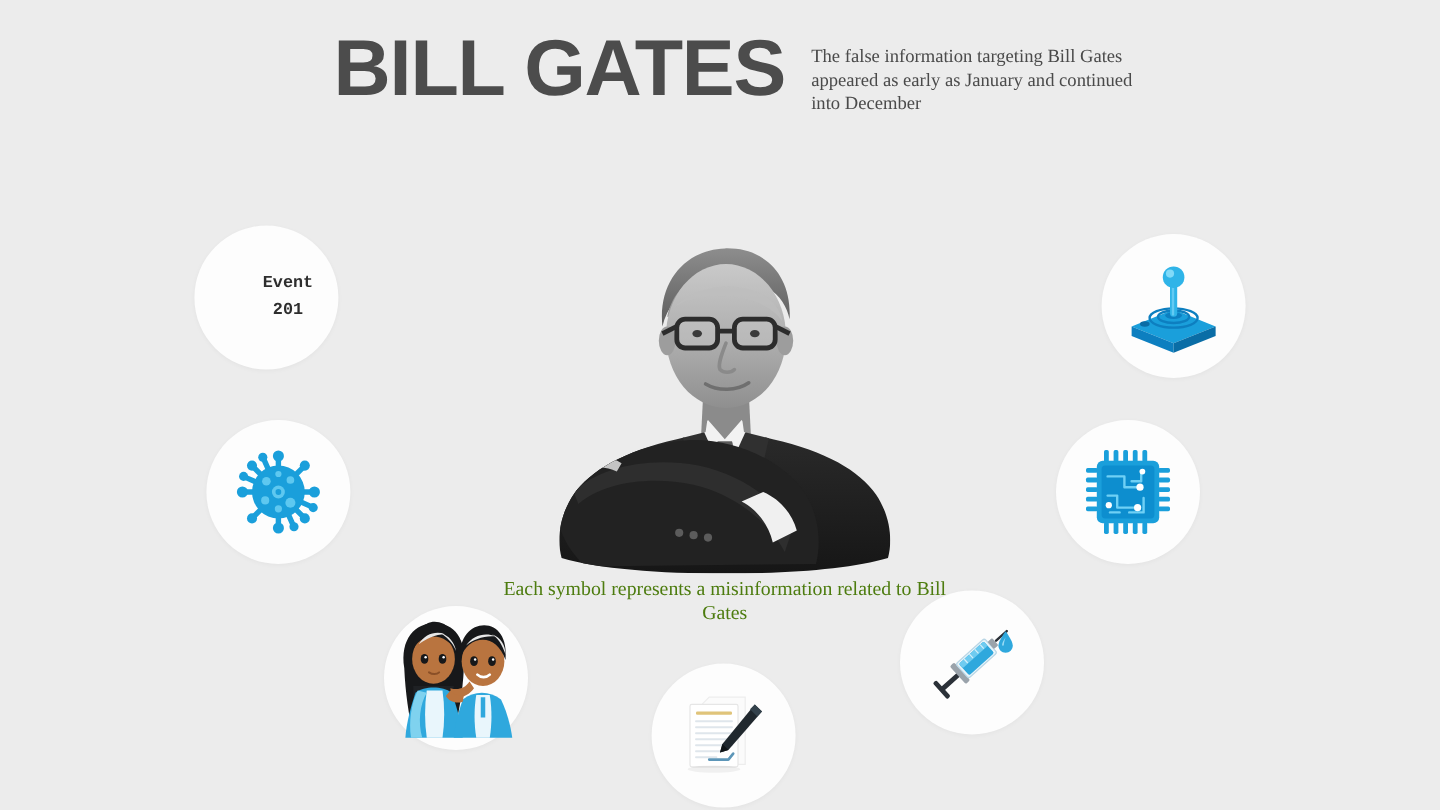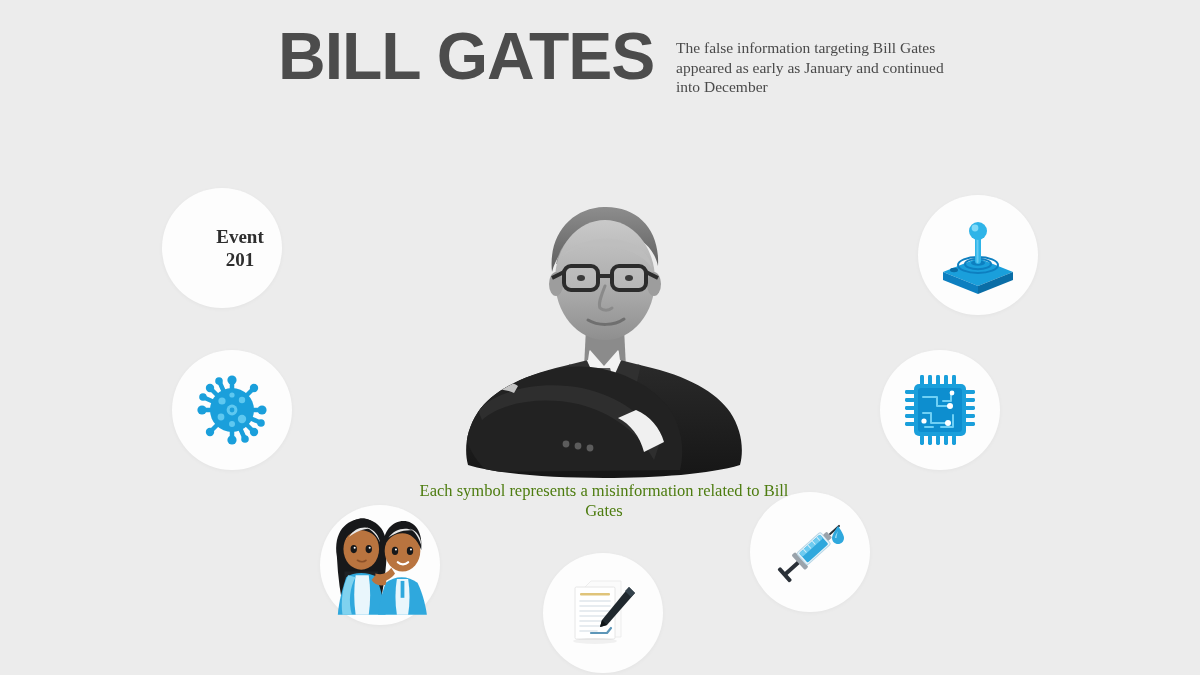--- a/index.html
+++ b/index.html
@@ -81,23 +81,23 @@
     width: 120px;
     height: 120px;
     border-radius: 50%;
     background: #fdfdfd;
     display: flex;
     align-items: center;
     justify-content: center;
     box-shadow: 0 1px 4px rgba(0,0,0,0.04);
   }
   .symbol-label {
-    font-family: Liberation Serif, serif;
+    font-family: Liberation Mono, monospace;
     font-weight: bold;
-    font-size: 19px;
+    font-size: 14px;
     line-height: 23px;
     color: #2e2e2e;
     text-align: center;
     white-space: pre-line;
     margin-left: 36px;
   }
   .symbol-icon { display: block; }
   .symbol-overflow { overflow: visible; }
 
   #sym-event201 { left: 162px; top: 188px; }

